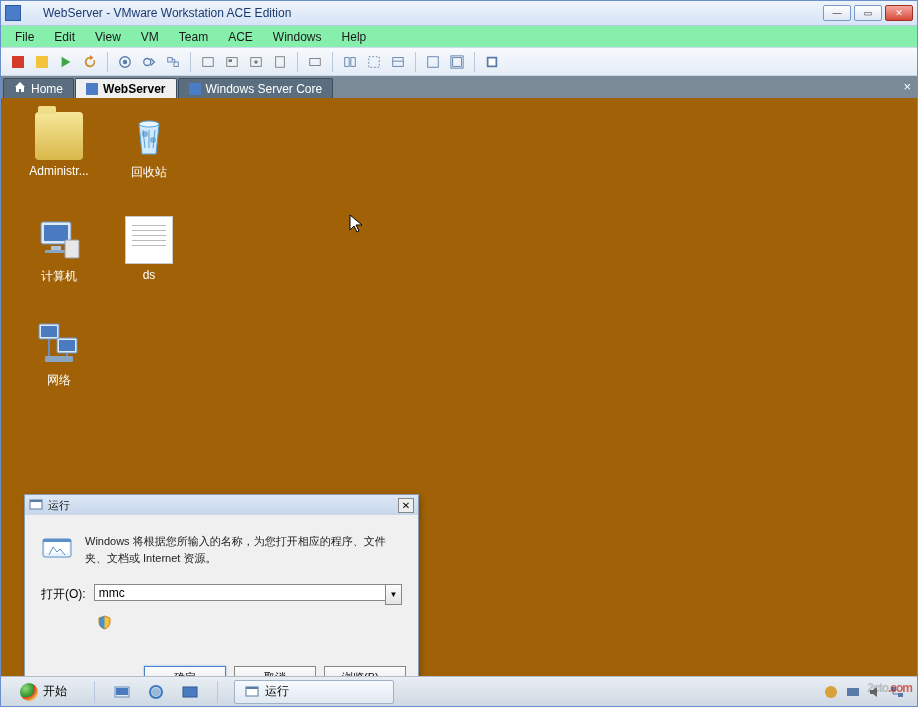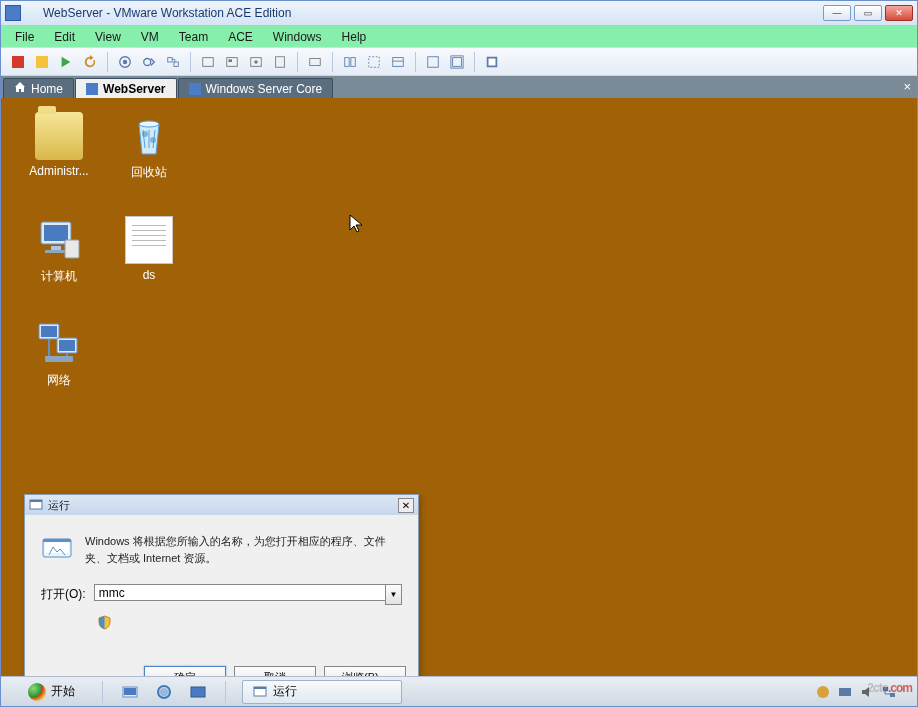--- a/index.html
+++ b/index.html
@@ -60,21 +60,21 @@
 .combo { flex:1; display:flex; }
 .combo input { flex:1; height:17px; border:1px solid #888; border-right:none; padding:0 4px; font-size:12px; }
 .combo .dd { width:17px; height:21px; border:1px solid #888; background:linear-gradient(#fdfdfd,#e3e3e3); display:flex; align-items:center; justify-content:center; font-size:8px; }
 .admin-note { display:flex; align-items:center; gap:8px; font-size:11px; color:#333; padding-left:56px; margin-bottom:22px; }
 .admin-note .shield { width:15px; height:15px; }
 .run-buttons { display:flex; justify-content:flex-end; gap:8px; padding:10px 12px 12px; background:#f0f0f0; }
 .run-buttons button { width:82px; height:22px; border:1px solid #888; background:linear-gradient(#fdfdfd,#e5e5e5); font-size:11px; }
 .run-buttons button:first-child { border:1px solid #4a84c4; box-shadow:0 0 2px #7ab0e8; }
 
 
-.taskbar { height:30px; background:linear-gradient(#e9eef3,#cfd9e3); border-top:1px solid #b0bccb; display:flex; align-items:center; padding:0 16px; gap:12px; }
+.taskbar { height:30px; background:linear-gradient(#e9eef3,#cfd9e3); border-top:1px solid #b0bccb; display:flex; align-items:center; padding:0 8px; gap:12px; }
 .start { height:24px; padding:0 10px; display:flex; align-items:center; gap:5px; border:1px solid transparent; border-radius:3px; }
 .start .orb { width:18px; height:18px; border-radius:50%; background:radial-gradient(circle at 30% 30%, #8fd97a, #2a8f2a 50%, #d43a2a 50%, #f5c23e 75%, #3a6ed4); }
 .ql { width:22px; height:22px; display:flex; align-items:center; justify-content:center; }
 .task-item { height:24px; padding:0 10px; min-width:160px; border:1px solid #9fb2c7; background:linear-gradient(#f7fafd,#e0e8f1); display:flex; align-items:center; gap:6px; border-radius:2px; font-size:11px; }
 .tray { margin-left:auto; display:flex; align-items:center; gap:6px; padding-right:4px; }
 .tray .ti { width:16px; height:16px; }
 
 .watermark { position:absolute; right:6px; bottom:8px; font-family:Arial,sans-serif; font-weight:bold; font-size:28px; color:rgba(60,60,60,.25); pointer-events:none; letter-spacing:-1px; }
 .watermark .red { color:rgba(200,40,30,.7); background:none;margin-top:39px; }
 </style>

